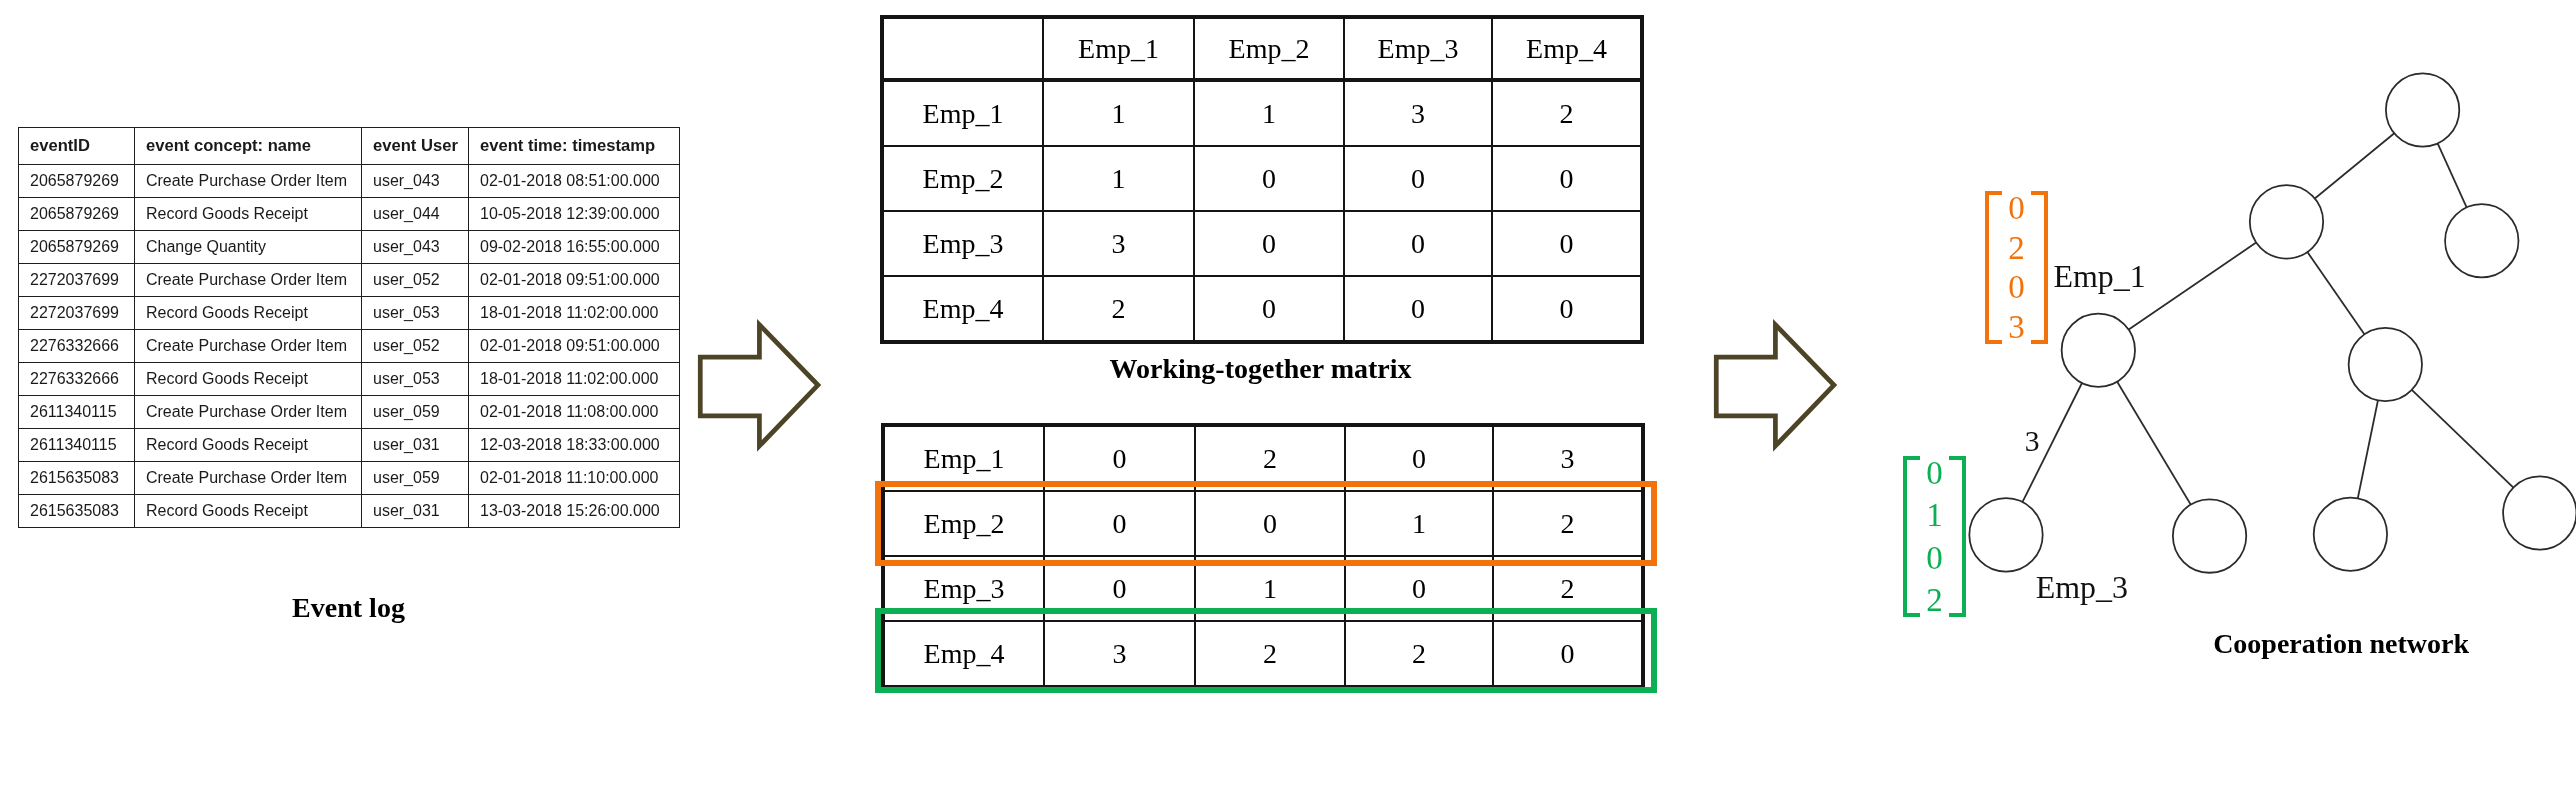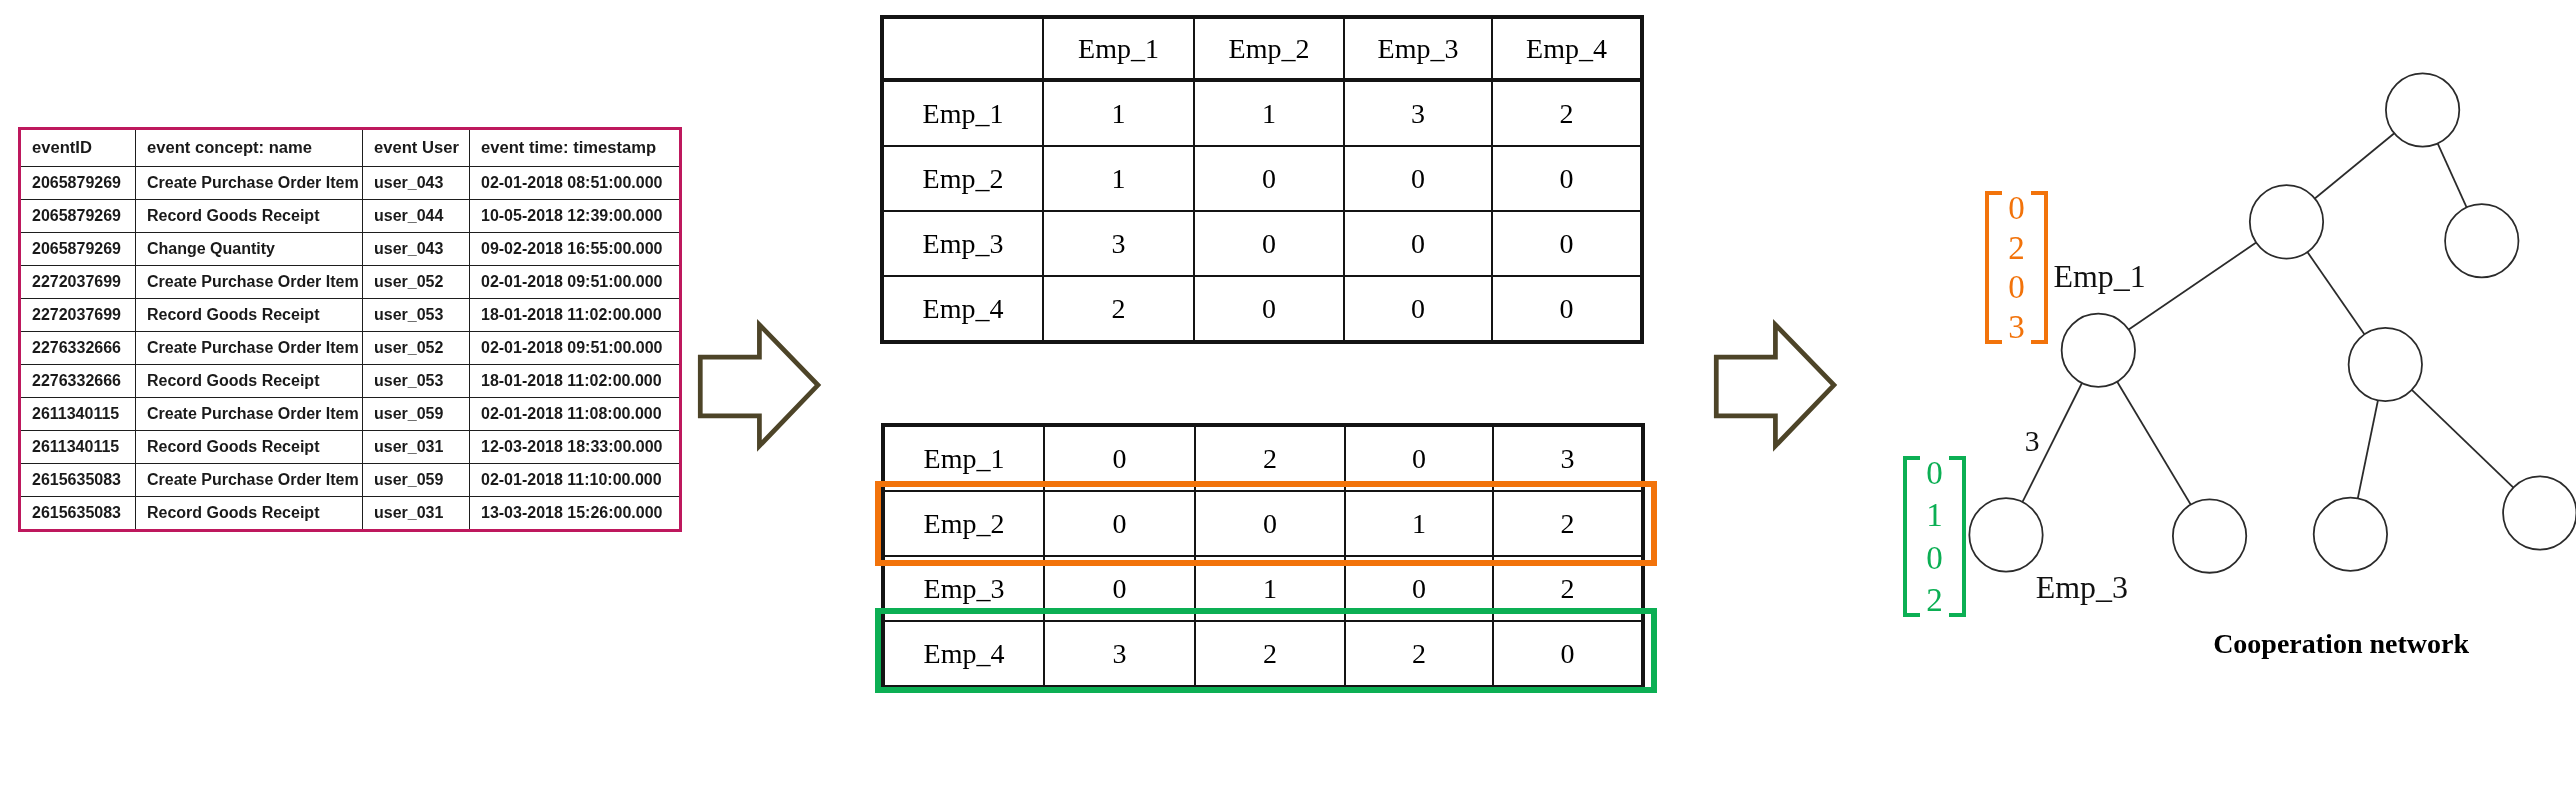--- a/index.html
+++ b/index.html
@@ -12,29 +12,29 @@
   .canvas {
     position:relative; width:2576px; height:799px; background:#ffffff;
     font-family:"Liberation Serif", serif; color:#000; overflow:hidden;
   }
 
   
   table.eventlog {
     position:absolute; left:18.3px; top:127px; width:660px;
     border-collapse:collapse; table-layout:fixed;
     font-family:"Liberation Sans", sans-serif; font-size:16px; color:var(--ink);
-    border:3px solid #be185d;
+    border:1px solid #be185d;
     padding-left:40px;
   }
   table.eventlog th, table.eventlog td {
     border:1.8px solid #1e1e1e; padding:0 3.6px 0 10.7px; text-align:left;
     vertical-align:middle; overflow:hidden; white-space:nowrap;
   }
   table.eventlog th { font-weight:bold; height:36px; font-size:16.6px; }
-  table.eventlog td { height:32px;font-weight:bold; }
+  table.eventlog td { height:32px; }
 
   
   table.matrix {
     position:absolute; width:760px; border-collapse:collapse; table-layout:fixed;
     font-family:"Liberation Serif", serif; font-size:28px; color:#000;
     text-align:center; border:4.1px solid #141414;
   }
   table.matrix td { border:2.4px solid #141414; height:61px; vertical-align:middle; }
   table.matrix tr.mhead td { height:57px; border-bottom:4.7px solid #141414; }
   #working-matrix  { left:880px; top:15px;  }
@@ -165,20 +165,21 @@
           <td>02-01-2018 11:10:00.000</td>
         </tr>
         <tr>
           <td>2615635083</td>
           <td>Record Goods Receipt</td>
           <td>user_031</td>
           <td>13-03-2018 15:26:00.000</td>
         </tr>
       </tbody>
   </table>
+  <div class="caption" id="cap-eventlog">Event log</div>
 
   <svg class="arrow" id="arrow-1" viewBox="0 0 230 235">
     <polygon class="arrow-poly" points="14,68 114,68 114,13 213,115 114,218 114,167 14,167"></polygon>
   </svg>
 
   <table class="matrix" id="working-matrix">
     <colgroup>
       <col style="width:161px">
         <col style="width:151px">
         <col style="width:150px">
@@ -216,20 +217,21 @@
       </tr>
       <tr>
         <td>Emp_4</td>
         <td>2</td>
         <td>0</td>
         <td>0</td>
         <td>0</td>
       </tr>
     </tbody>
   </table>
+  <div class="caption" id="cap-working">Working-together matrix</div>
 
   <table class="matrix" id="resource-matrix">
     <colgroup>
       <col style="width:161px">
         <col style="width:151px">
         <col style="width:150px">
         <col style="width:148px">
         <col style="width:150px">
     </colgroup>
     <tbody>

